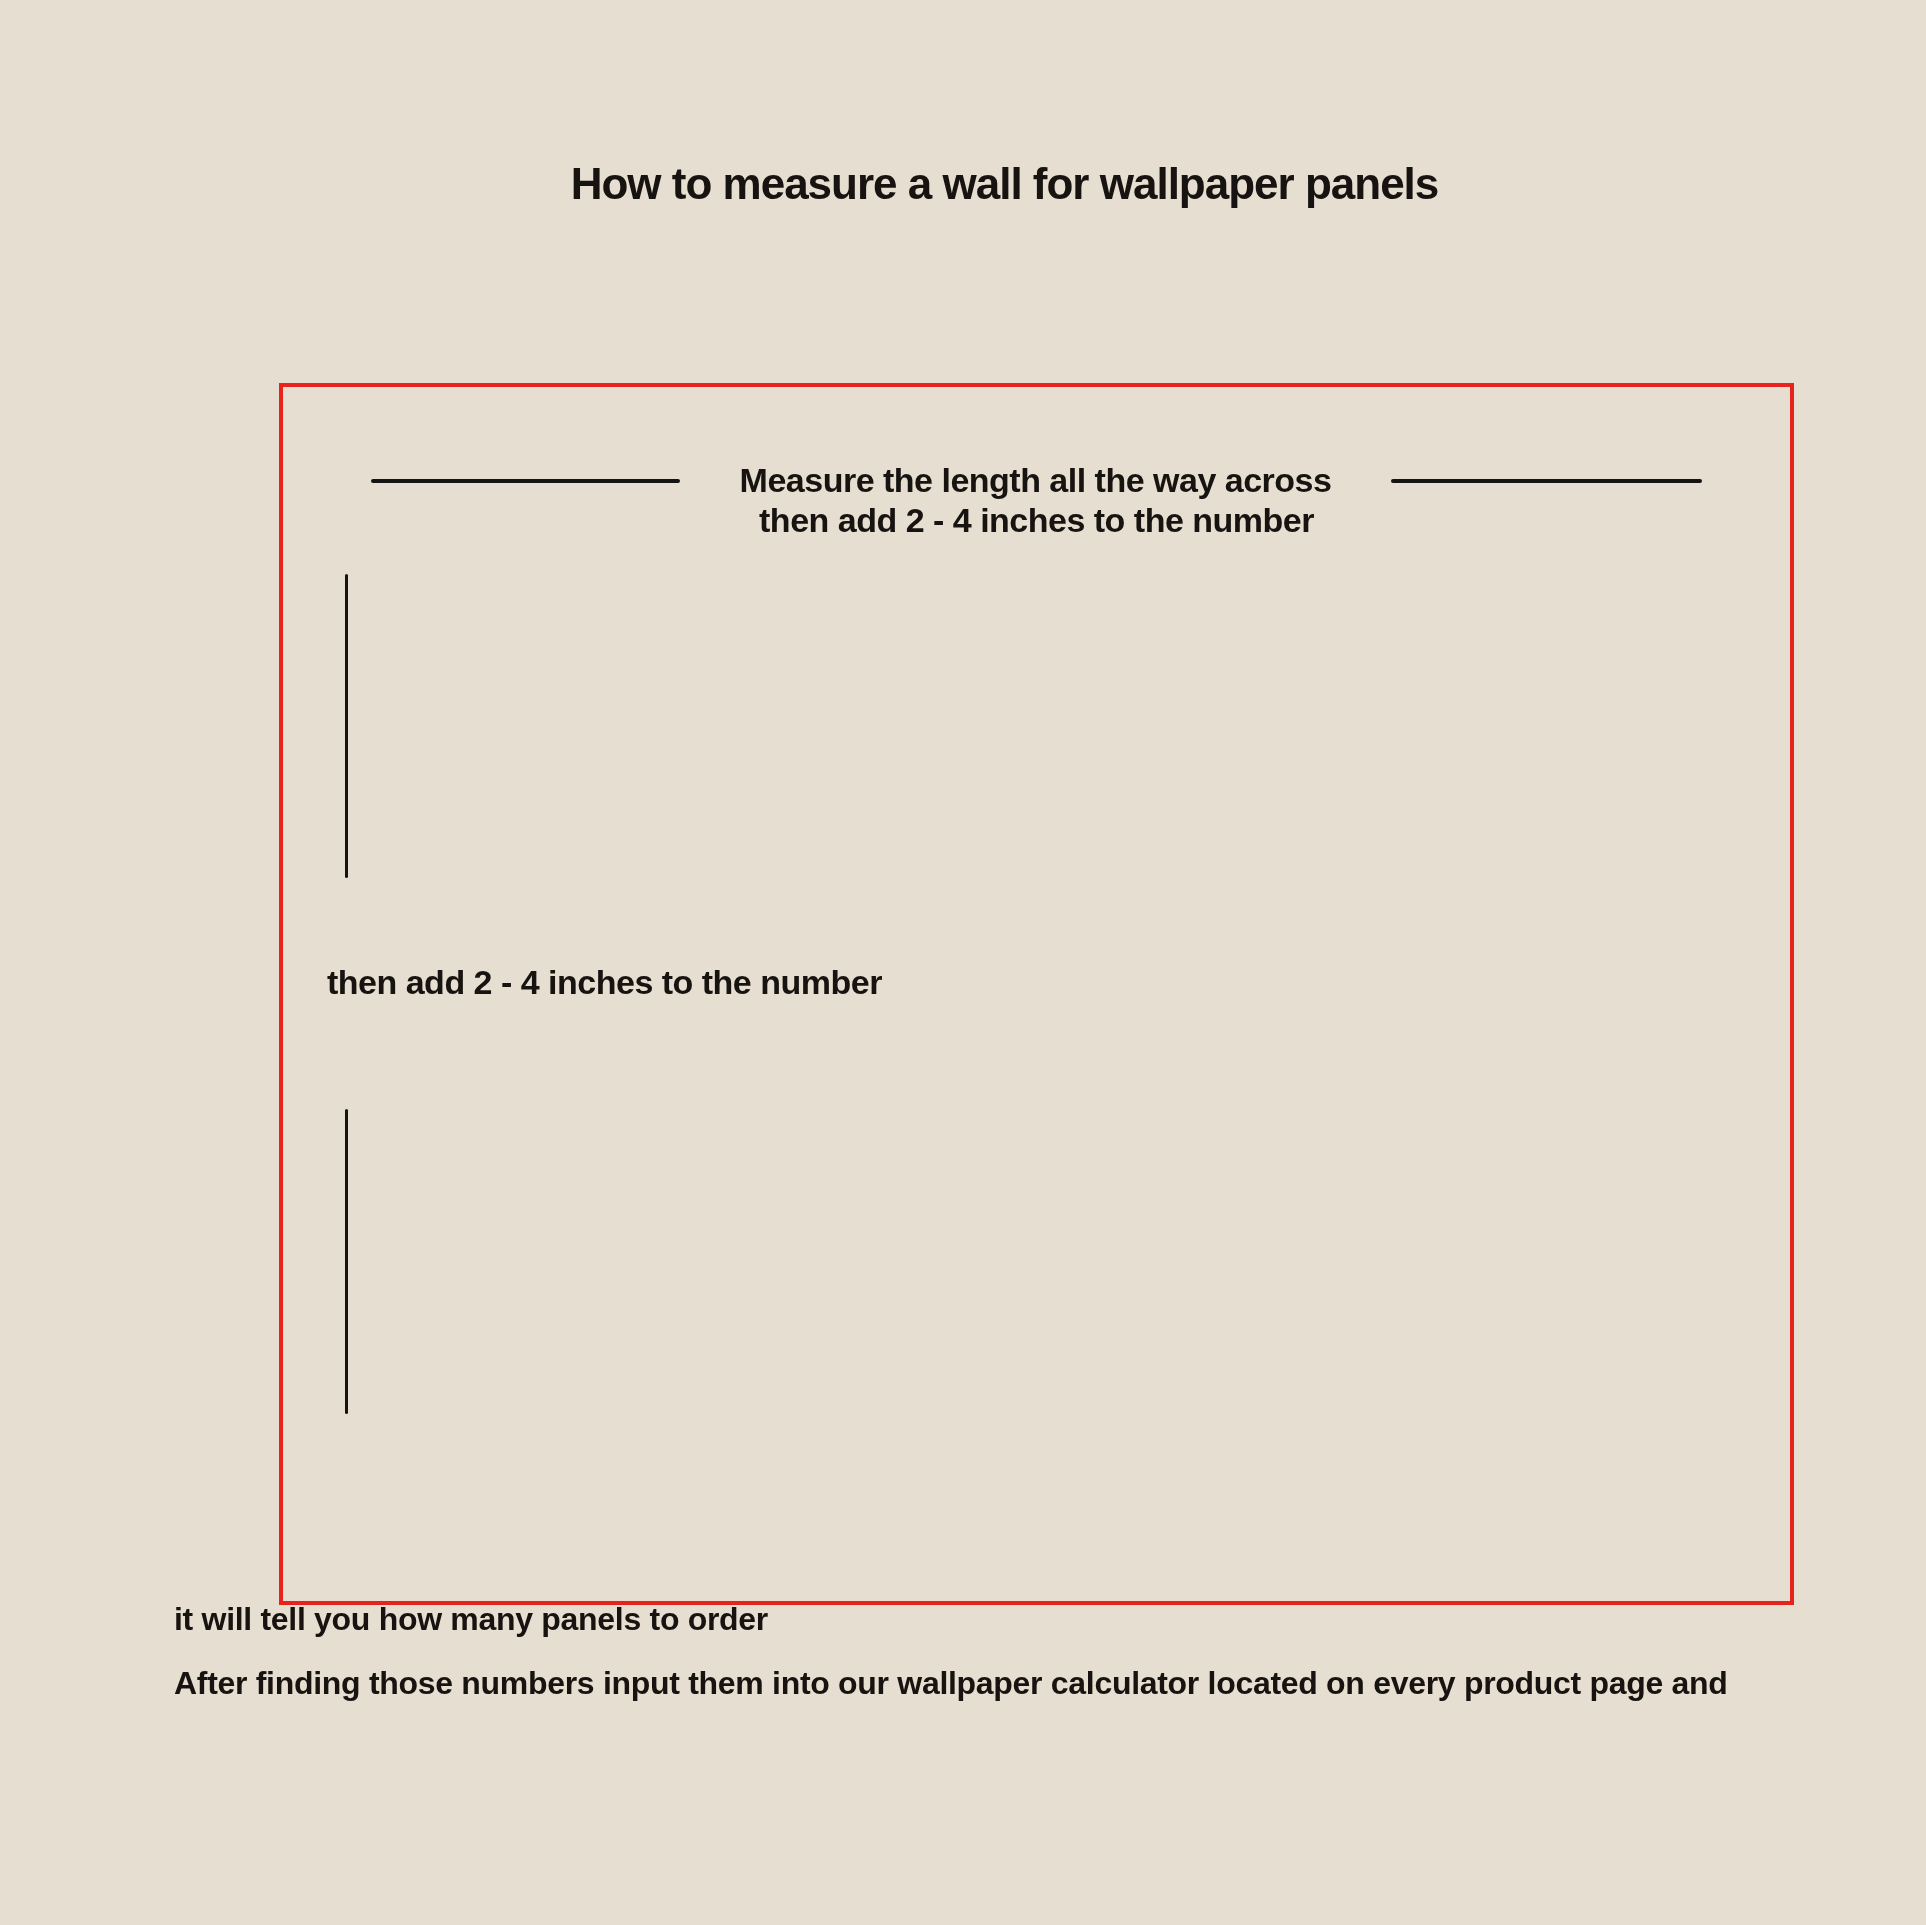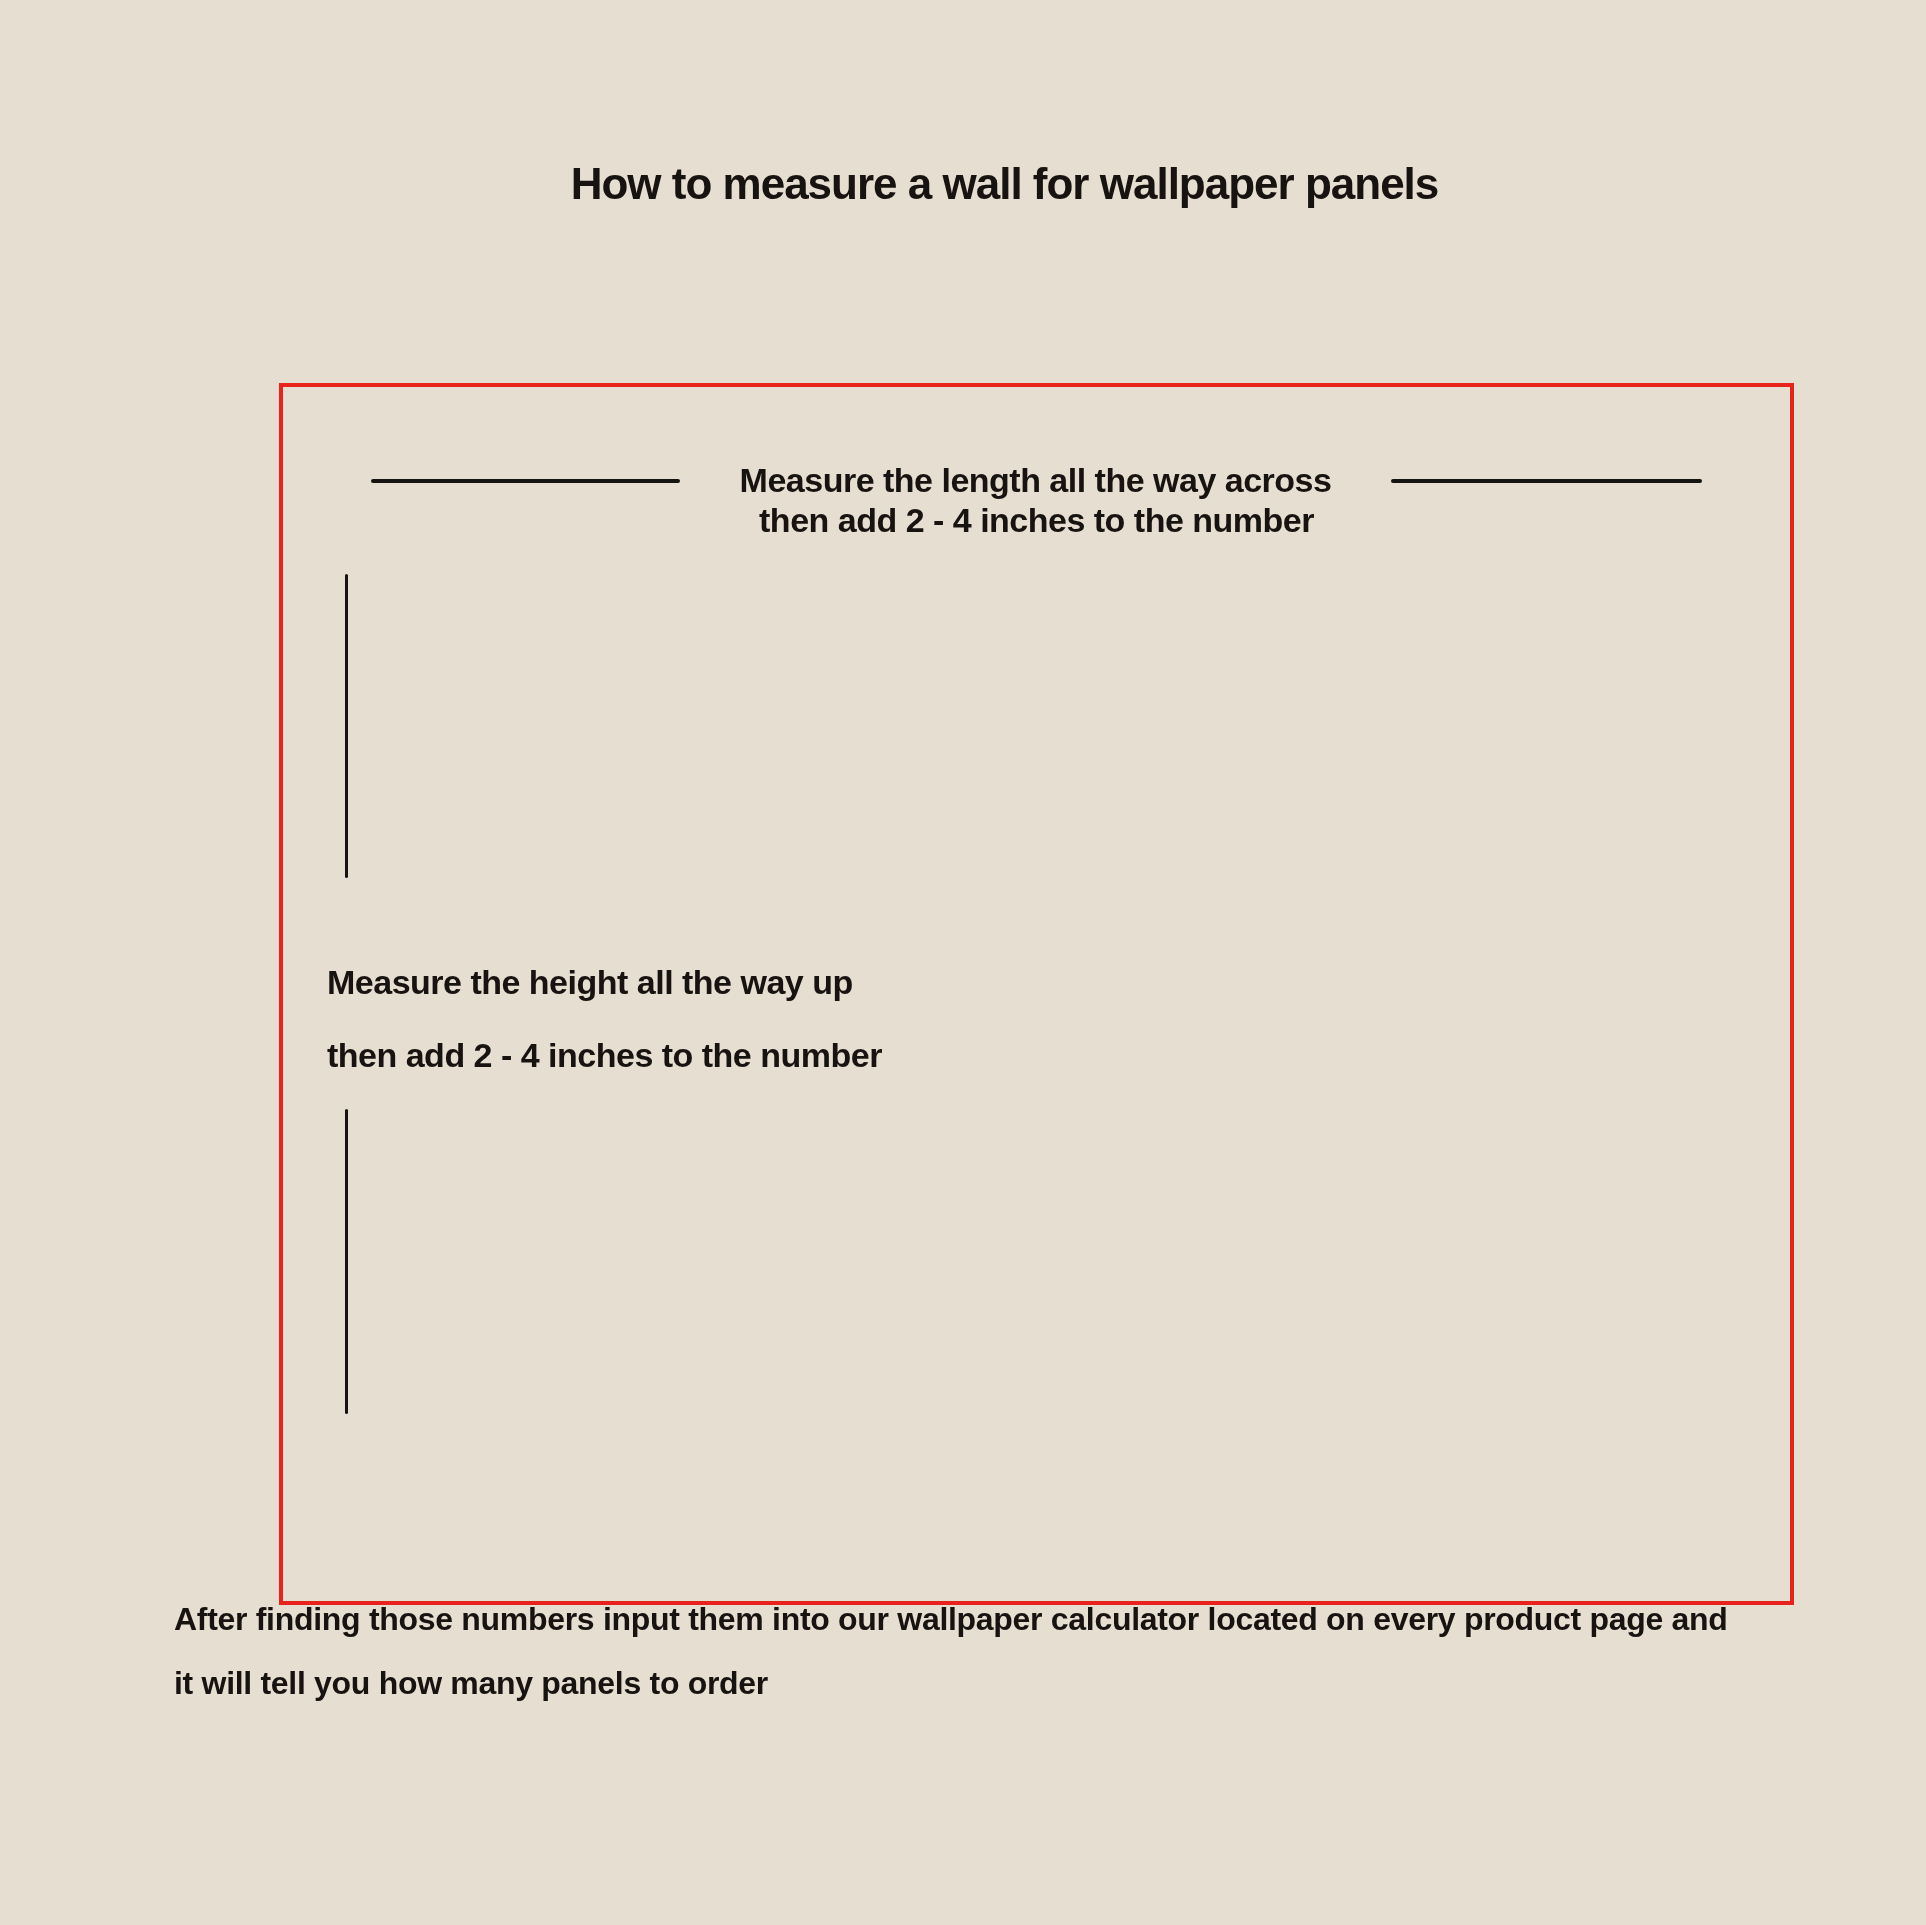--- a/index.html
+++ b/index.html
@@ -120,27 +120,26 @@
       <span class="hline left"></span>
       <span class="label-text">Measure the length all the way across</span>
       <span class="hline right"></span>
     </div>
 
     <div class="length-sub">then add 2 - 4 inches to the number</div>
 
     <div class="vline top"></div>
 
     <div class="height-label">
-      <div>Measure the height all the way up</div>
       <div>then add 2 - 4 inches to the number</div>
     </div>
 
     <div class="vline bottom"></div>
 
   </div>
 
   <p class="footer">
+    <span class="line">it will tell you how many panels to order</span>
     <span class="line">After finding those numbers input them into our wallpaper calculator located on every product page and</span>
-    <span class="line">it will tell you how many panels to order</span>
   </p>
 
 </div>
 
 
 </body></html>

